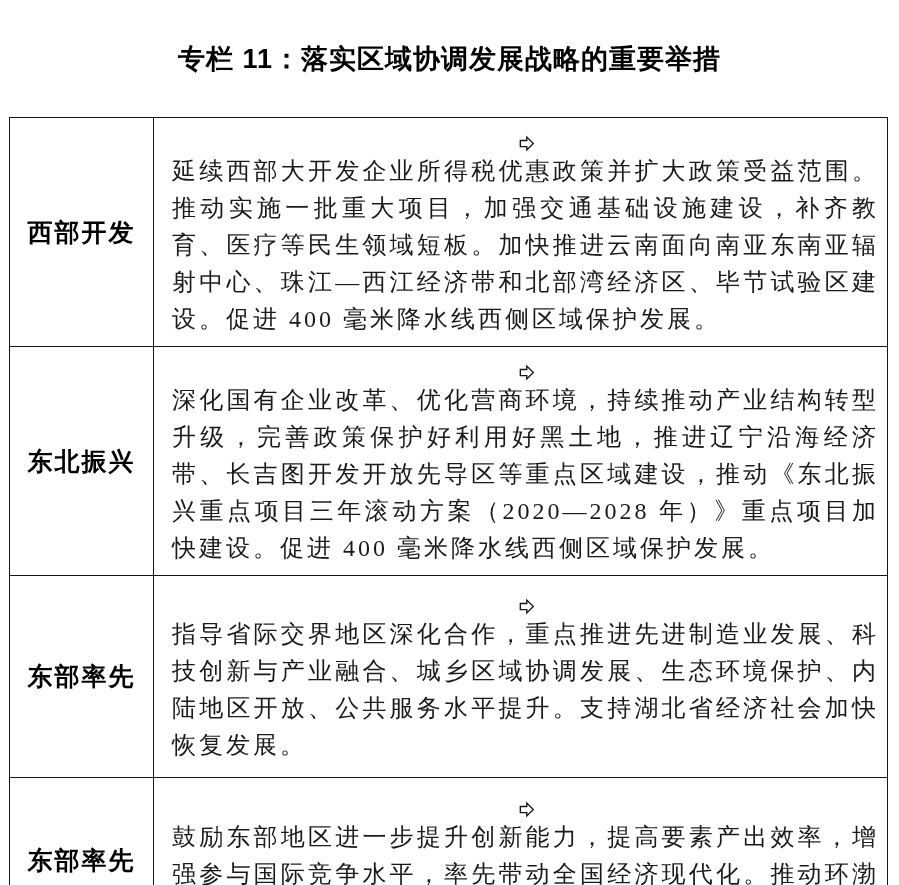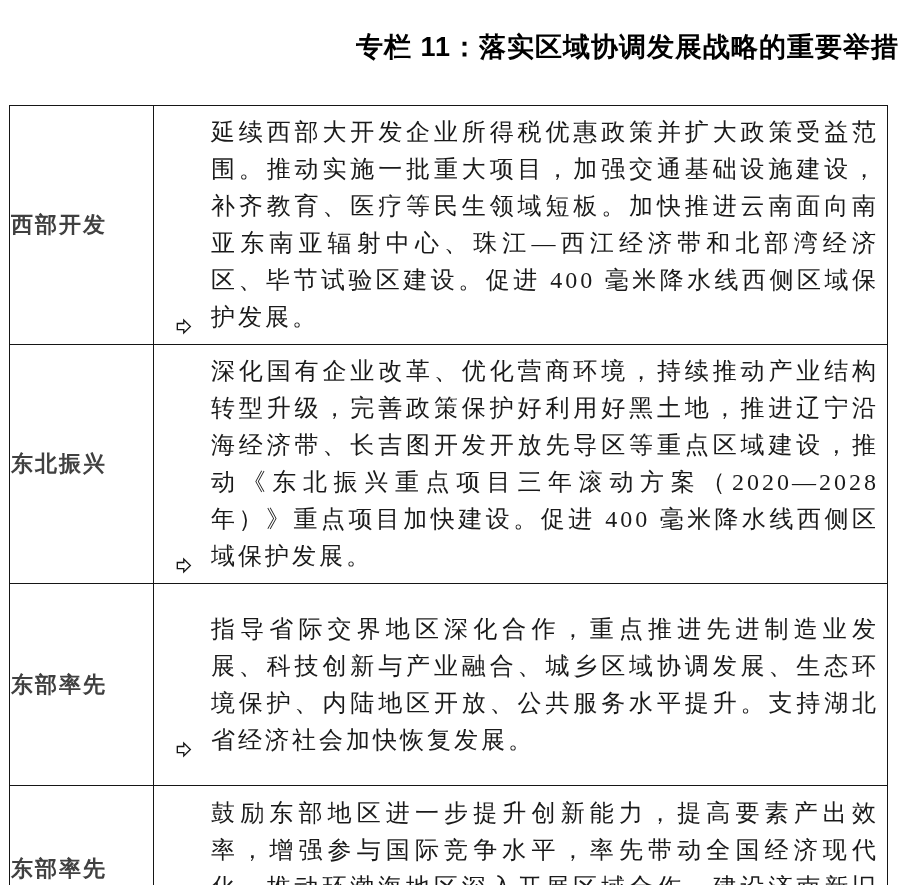--- a/index.html
+++ b/index.html
@@ -12,60 +12,61 @@
     font-family: "Liberation Serif", "DejaVu Serif", serif;
     color: #151515;
   }
   .page {
     position: relative;
     width: 899px;
     height: 885px;
     background: #ffffff;
   }
   .doc-title {
-    margin: 30px 0 0 0;
-    text-align: right;
+    margin: 42px 0 0 0;
+    text-align: center;
     font-family: "Liberation Sans", "DejaVu Sans", sans-serif;
     font-weight: 700;
     font-size: 27px;
     line-height: 34px;
     letter-spacing: 1px;
     color: #000000;
   }
   table.measures {
     border-collapse: collapse;
     table-layout: fixed;
     margin: 41px 0 0 9px;
     width: 879px;
     background: #ffffff;
   }
   table.measures td {
     border: 1.6px solid #161616;
   }
   td.rowhead {
     width: 141px;
-    text-align: left;
+    text-align: center;
     vertical-align: middle;
     font-family: "Liberation Sans", "DejaVu Sans", sans-serif;
     font-weight: 700;
-    font-size: 22px;
+    font-size: 25px;
     letter-spacing: 2px;
-    color: #404040;
+    color: #000000;
   }
   td.content {
     vertical-align: middle;
     padding: 8px 8px 8px 0;
   }
   tr.r1 td { height: 200px; }
   tr.r2 td { height: 197px; }
   tr.r3 td { height: 185px; }
   tr.r4 td { height: 149px; }
   .cellflex {
     display: flex;
-    align-items: flex-end;
+    align-items: center;
+    flex-direction: column;
   }
   .bullet {
     flex: 0 0 auto;
     margin: 8px 0 0 20px;
     width: 19px;
     height: 19px;
   }
   .bullet svg { display: block; }
   .celltext {
     margin: 0 0 0 18px;

